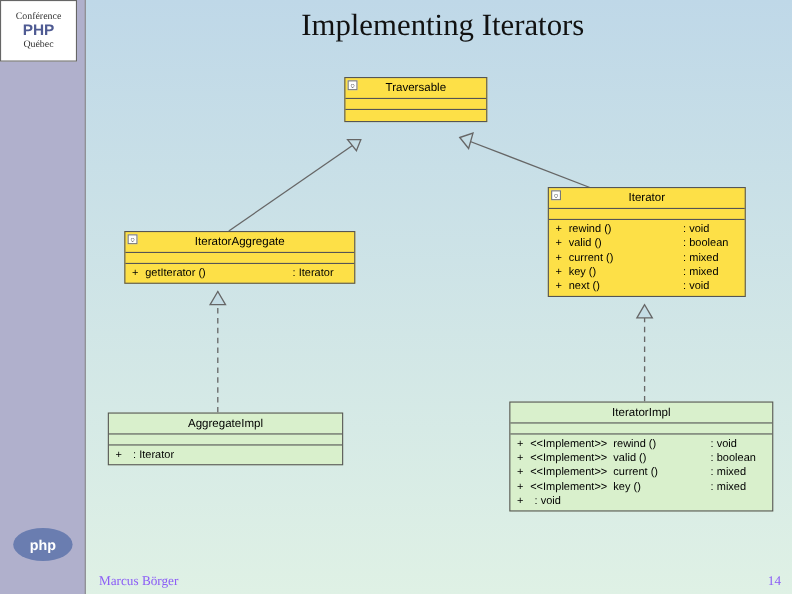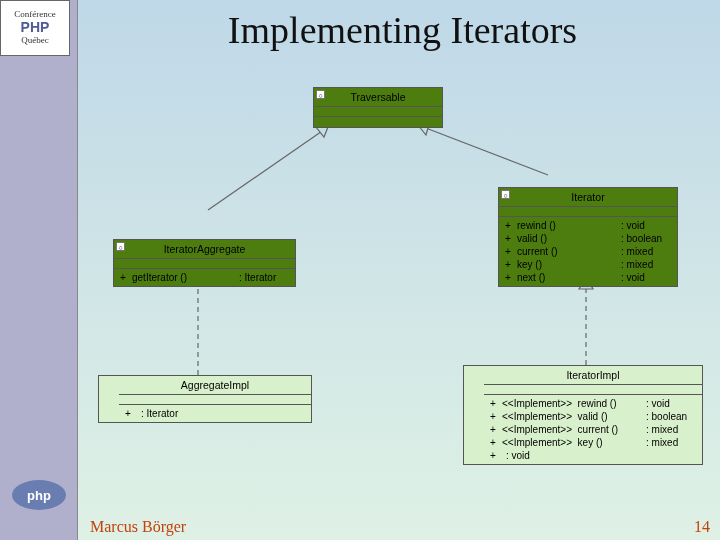--- a/index.html
+++ b/index.html
@@ -56,56 +56,56 @@
     font-weight: bold;
     font-family: Arial, sans-serif;
     font-size: 13px;
   }
 
   .title {
     position: absolute;
     top: 8px;
     left: 95px;
     right: 10px;
-    font-size: 38px;
+    font-size: 28px;
     color: #111;
     text-align: center;
   }
 
   .footer {
     position: absolute;
     bottom: 4px;
     left: 90px;
     right: 10px;
     display: flex;
     justify-content: space-between;
     align-items: baseline;
     font-family: "Times New Roman", serif;
-    font-size: 16px;
-    color: #c2410c;
+    font-size: 12px;
+    color: #8b5cf6;
   }
   .footer .center { flex: 1; text-align: center; }
 
   
   .diagram {
     position: absolute;
     left: 78px;
     right: 0;
     top: 55px;
     bottom: 28px;
   }
 
   .uml-box {
     position: absolute;
     font-family: Arial, sans-serif;
     font-size: 10.5px;
     border: 1px solid #555;
   }
-  .uml-box.purple { background: #4d7c0f; margin-top: 17px; }
-  .uml-box.green { background: #d9f0cc; padding-left: 20px; }
+  .uml-box.purple { background: #fde047; }
+  .uml-box.green { background: #d9f0cc; }
   .uml-head {
     border-bottom: 1px solid #555;
     padding: 3px 6px;
     position: relative;
     text-align: center;
   }
   .uml-head .pin {
     position: absolute;
     left: 2px; top: 2px;
     width: 9px; height: 9px;
@@ -183,21 +183,21 @@
 
   <div class="uml-box purple" style="left:235px; top:15px; width:130px;">
     <div class="uml-head">
       <span class="pin">○</span>
       <span>Traversable</span>
     </div>
     <div class="uml-section"></div>
     <div class="uml-section"></div>
   </div>
 
-  <div class="uml-box purple" style="left:35px; top:167px; width:183px;">
+  <div class="uml-box purple" style="left:35px; top:155px; width:210px;">
     <div class="uml-head">
       <span class="pin">○</span>
       <span>IteratorAggregate</span>
     </div>
     <div class="uml-section"></div>
     <div class="uml-section">
       <div class="uml-row">
         <span class="vis">+</span>
         <span class="nm">getIterator ()</span>
         <span class="ret">Iterator</span>

